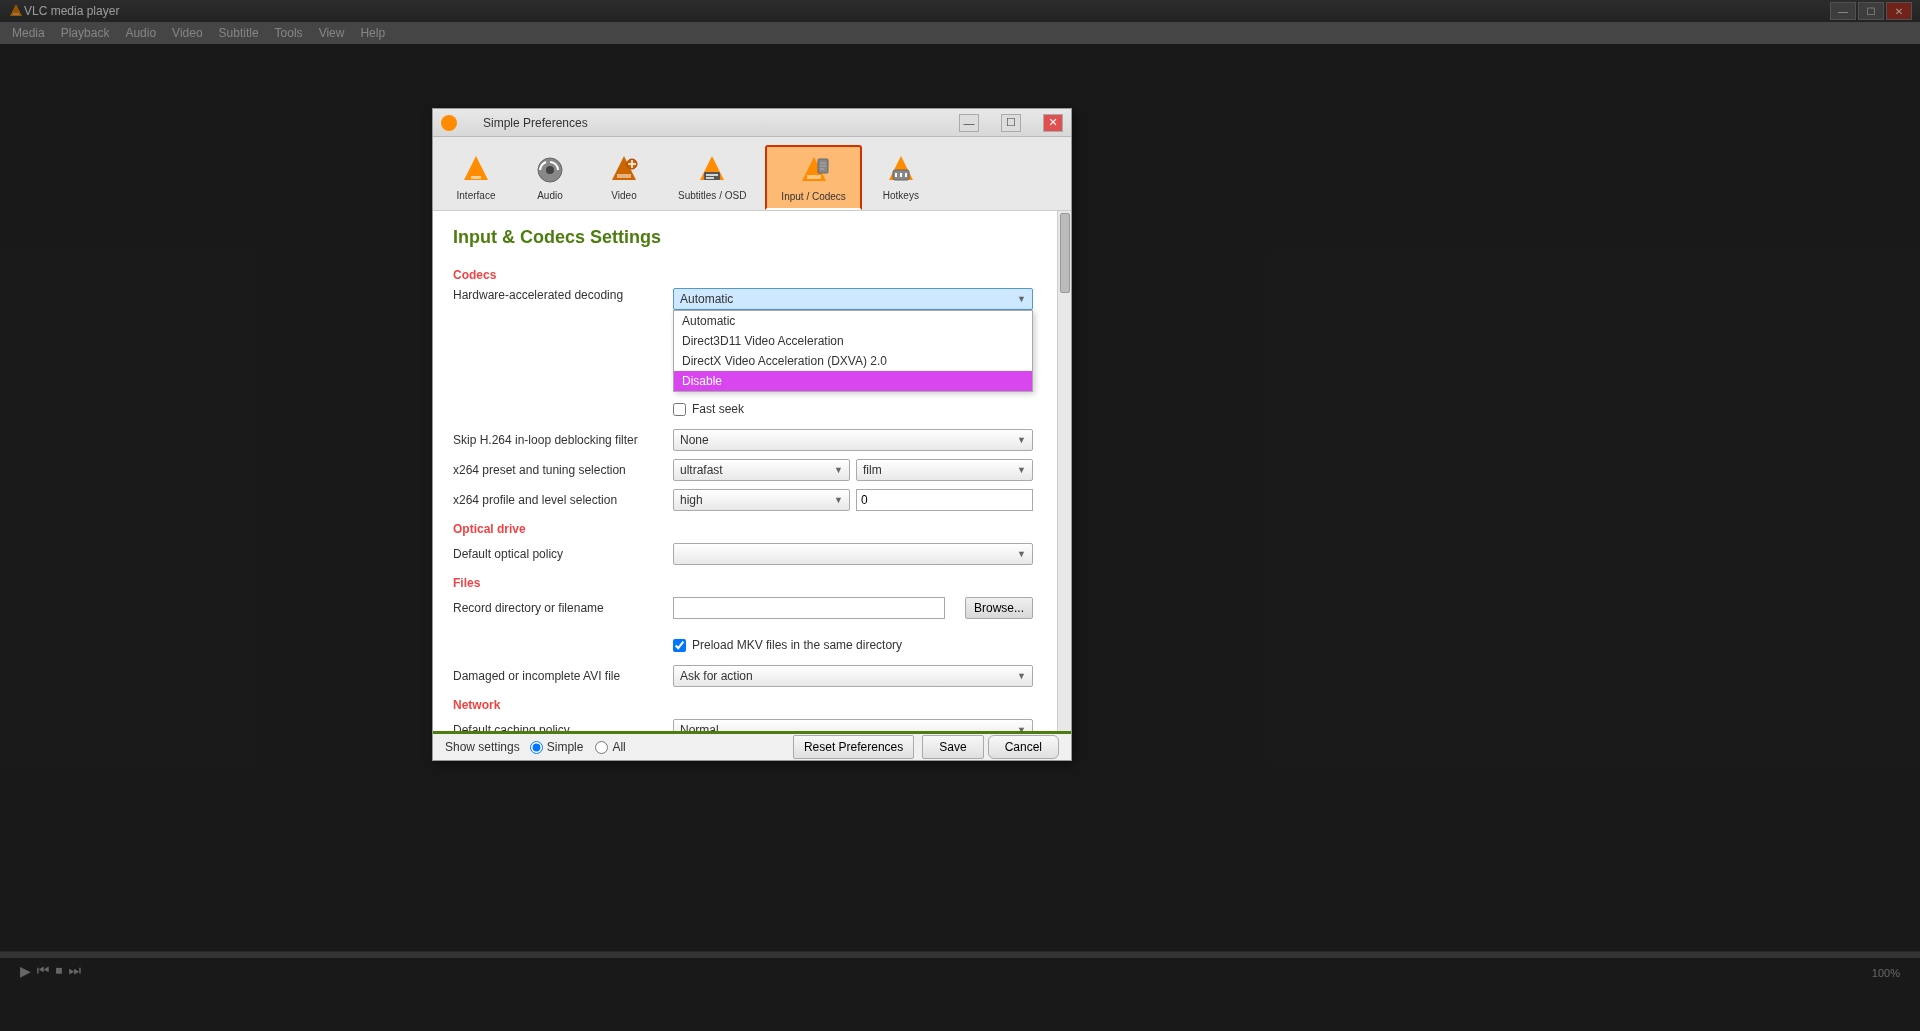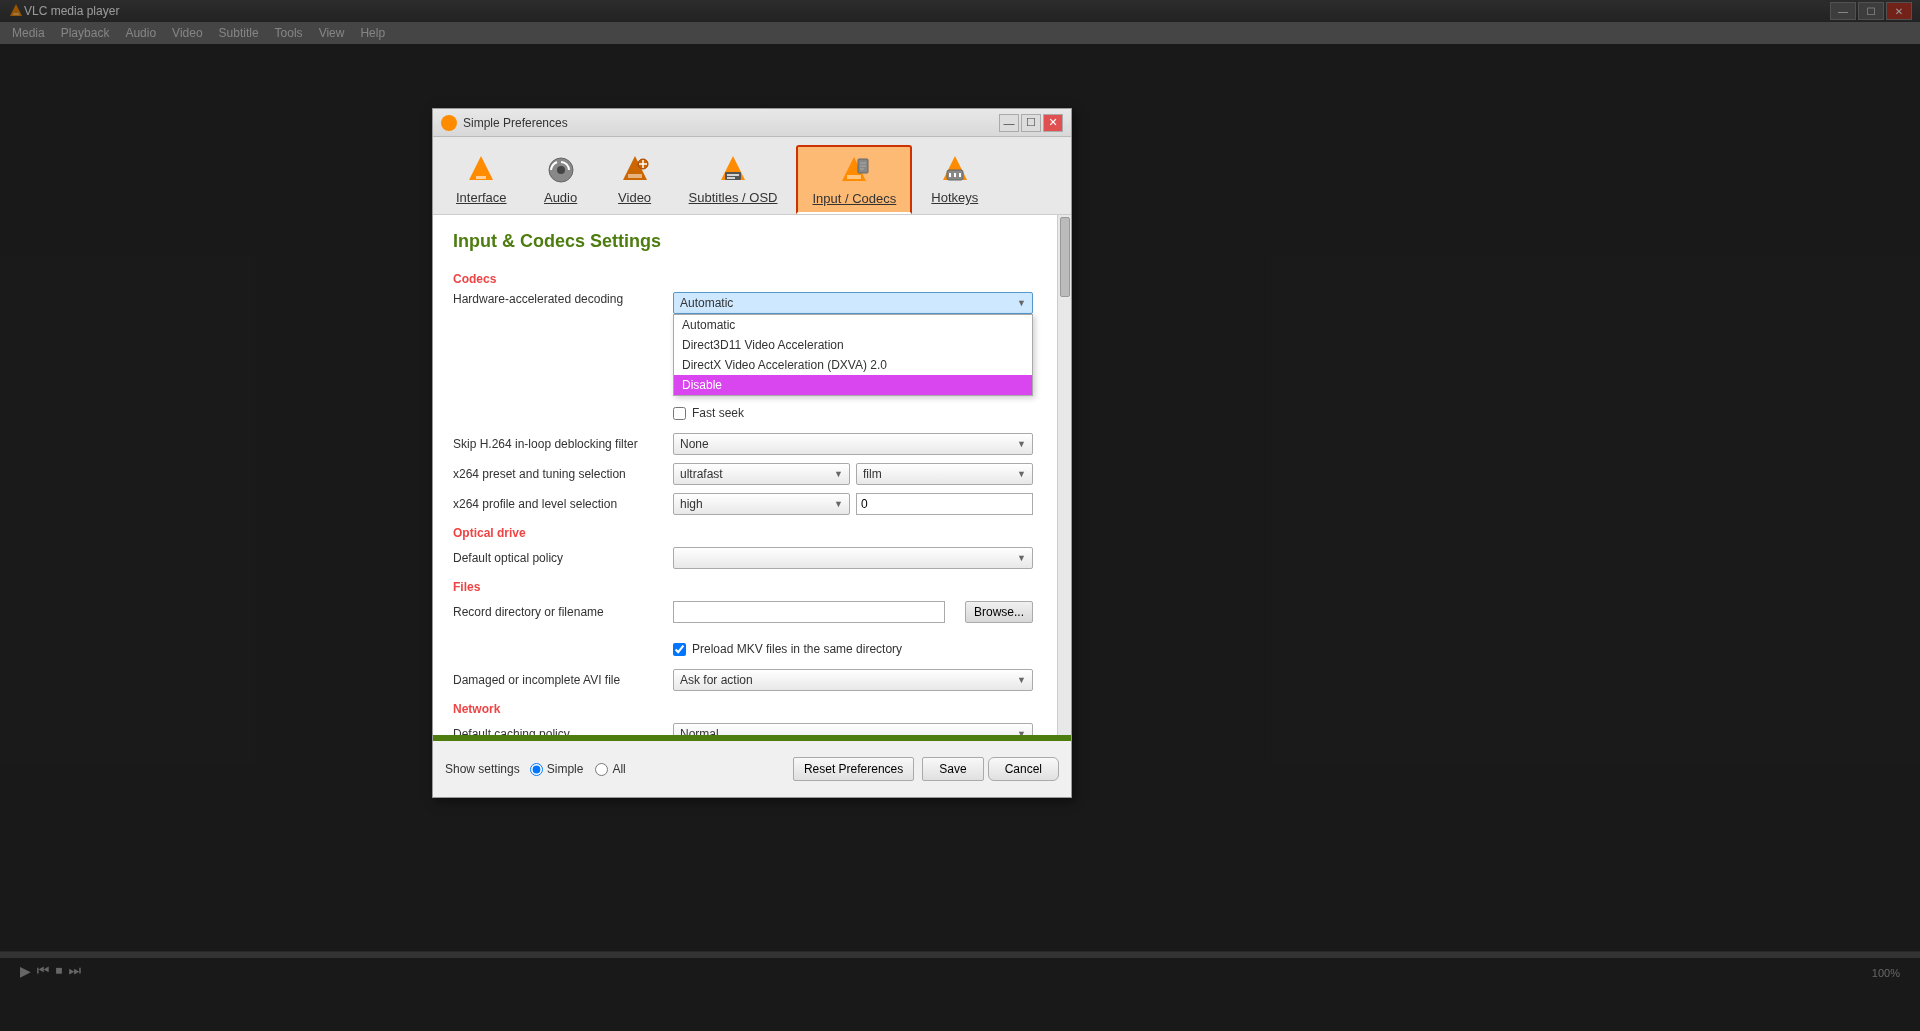--- a/index.html
+++ b/index.html
@@ -129,20 +129,21 @@
       box-shadow: 3px 3px 10px rgba(0,0,0,0.5);
     }
 
     .dialog-titlebar {
       height: 28px;
       background: linear-gradient(to bottom, #e8e8e8, #d8d8d8);
       border-bottom: 1px solid #bbb;
       display: flex;
       align-items: center;
       padding: 0 8px;
+      gap: 20px;
     }
     .dialog-titlebar-icon {
       width: 16px; height: 16px;
       margin-right: 6px;
       background: #ff8c00;
       border-radius: 50%;
     }
     .dialog-title {
       font-size: 12px;
       color: #333;
@@ -193,24 +194,23 @@
     }
     .cat-icon {
       width: 36px; height: 36px;
       margin-bottom: 2px;
       display: flex;
       align-items: center;
       justify-content: center;
       font-size: 24px;
     }
     .cat-label {
-      font-size: 13px;
+      font-size: 10px;
       color: #333;
       text-align: center;
-      text-decoration: underline;
     }
 
     
     .dialog-content {
       background: #fff;
       border-top: none;
       padding: 16px 20px;
       max-height: 520px;
       overflow-y: auto;
       position: relative;
@@ -368,22 +368,22 @@
       height: 80px;
       background: #bbb;
       border: 1px solid #999;
       margin: 2px;
       border-radius: 2px;
     }
 
     
     .dialog-footer {
       background: #f0f0f0;
-      border-top: 6px solid #4d7c0f;
-      padding: 16px 12px;
+      border-top: 3px solid #4d7c0f;
+      padding: 1px 12px;
       display: flex;
       align-items: center;
     }
     .show-settings-label {
       font-size: 12px;
       color: #333;
       margin-right: 10px;
     }
     .radio-group {
       display: flex;

